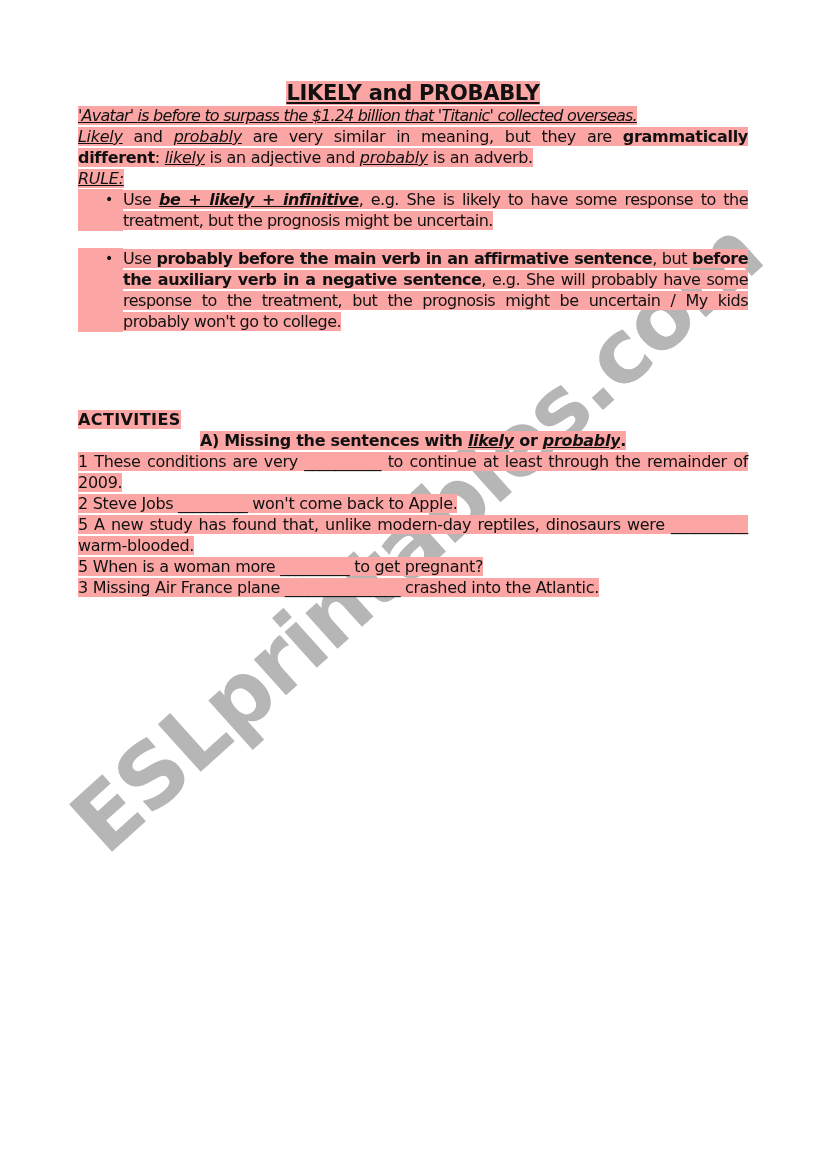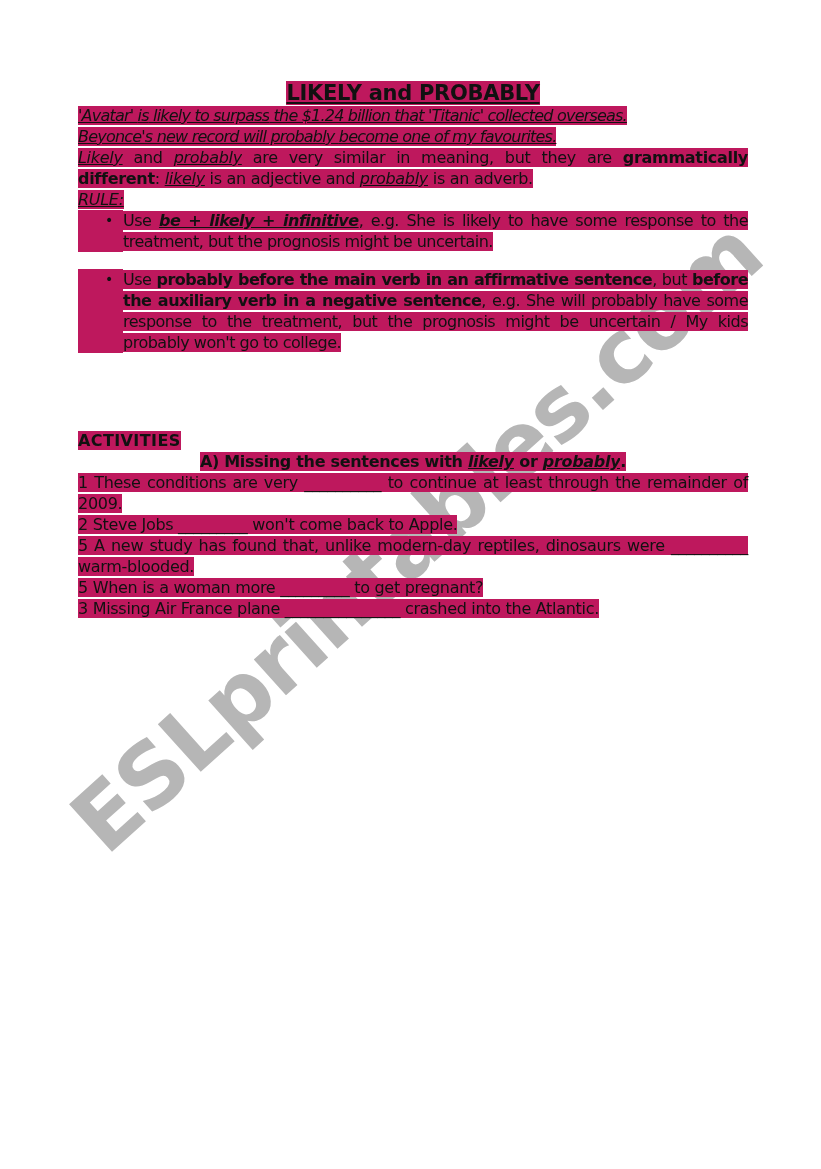--- a/index.html
+++ b/index.html
@@ -35,21 +35,21 @@
     box-sizing: border-box;
     padding: 82px 73px 0 78px;
     font-size: 16px;
     line-height: 21px;
     letter-spacing: -0.3px;
   }
 
   .page p, .page h1, .page h2, .page h3 { margin: 0; padding: 0; font-weight: normal; }
 
   
-  .run { background: #be185d; }
+  .run { background: #fca5a5; }
   .b { font-weight: bold; }
   .i { font-style: italic; text-decoration: underline; }
   .u { text-decoration: underline; }
 
   .title {
     font-size: 21px;
     line-height: 23px;
     text-align: center;
     margin-bottom: 44px;
   }
@@ -104,23 +104,22 @@
 </style>
 </head>
 <body>
 
 <div class="watermark" style="color: rgb(182, 182, 182);">ESLprintables.com</div>
 
 <div class="page">
 
   <h1 class="title"><span class="run b u">LIKELY and PROBABLY</span></h1>
 
-  <p class="example example-1"><span class="run i">'Avatar' </span><span class="run i u">is</span><span class="run i"> </span><span class="run i u">likely to surpass</span><span class="run i"> the $1.24 billion that 'Titanic' collected overseas.</span></p>
+  <p class="example example-1"><span class="run i">'Avatar' </span><span class="run i u">is</span><span class="run i"> </span><span class="run i u">before to surpass</span><span class="run i"> the $1.24 billion that 'Titanic' collected overseas.</span></p>
 
-  <p class="example example-2"><span class="run i">Beyonce's new record </span><span class="run i u">will probably </span><span class="run i">become one of my favourites.</span></p>
 
   <p class="intro"><span class="run i">Likely</span><span class="run"> and </span><span class="run i">probably</span><span class="run"> are very similar in meaning, but they are </span><span class="run b">grammatically different</span><span class="run">: </span><span class="run i">likely</span><span class="run"> is an adjective and </span><span class="run i">probably</span><span class="run"> is an adverb.</span></p>
 
   <p class="rule-label"><span class="run u">RULE:</span></p>
 
   <div class="bullet bullet-1">
     <span class="dot run">•</span>
     <div class="bullet-text"><span class="run">Use </span><span class="run b i">be + likely + infinitive</span><span class="run">, e.g. She is likely to have some response to the treatment, but the prognosis might be uncertain.</span></div>
   </div>
 

